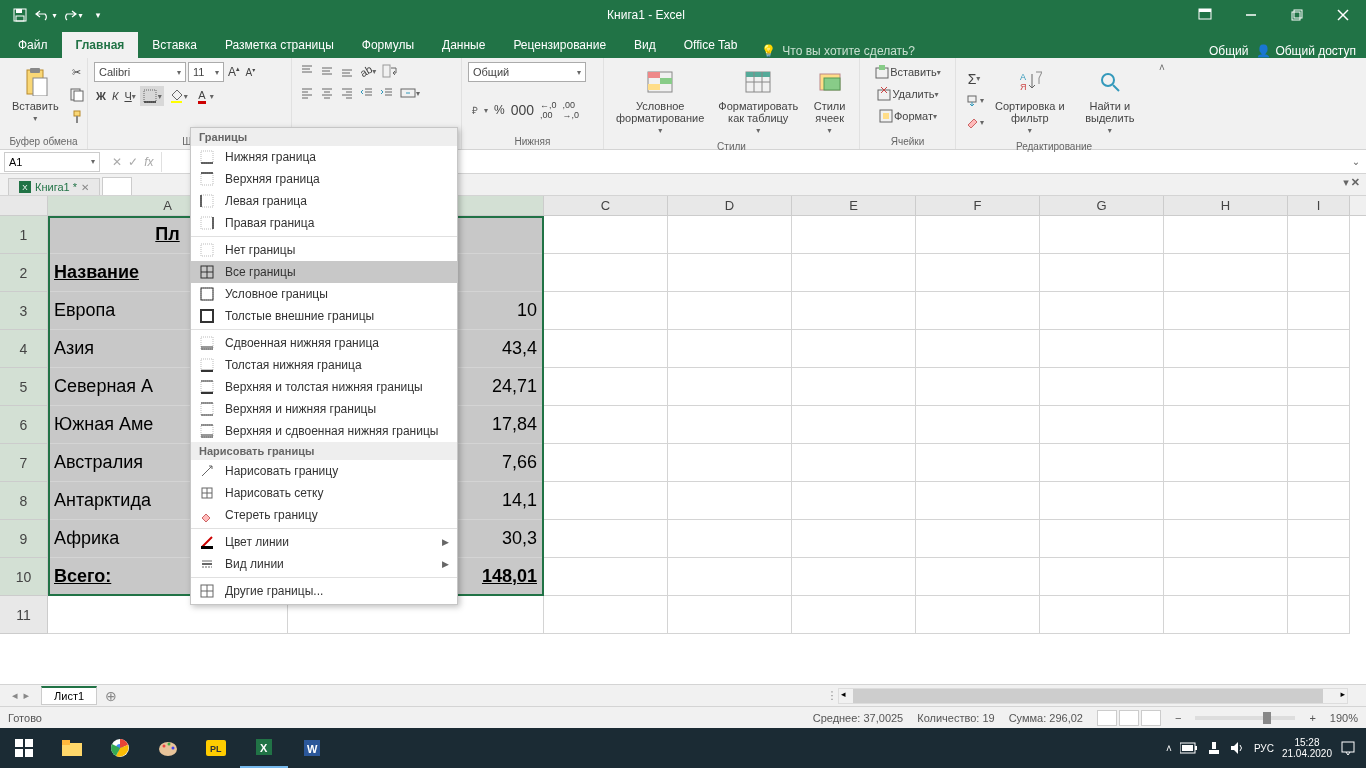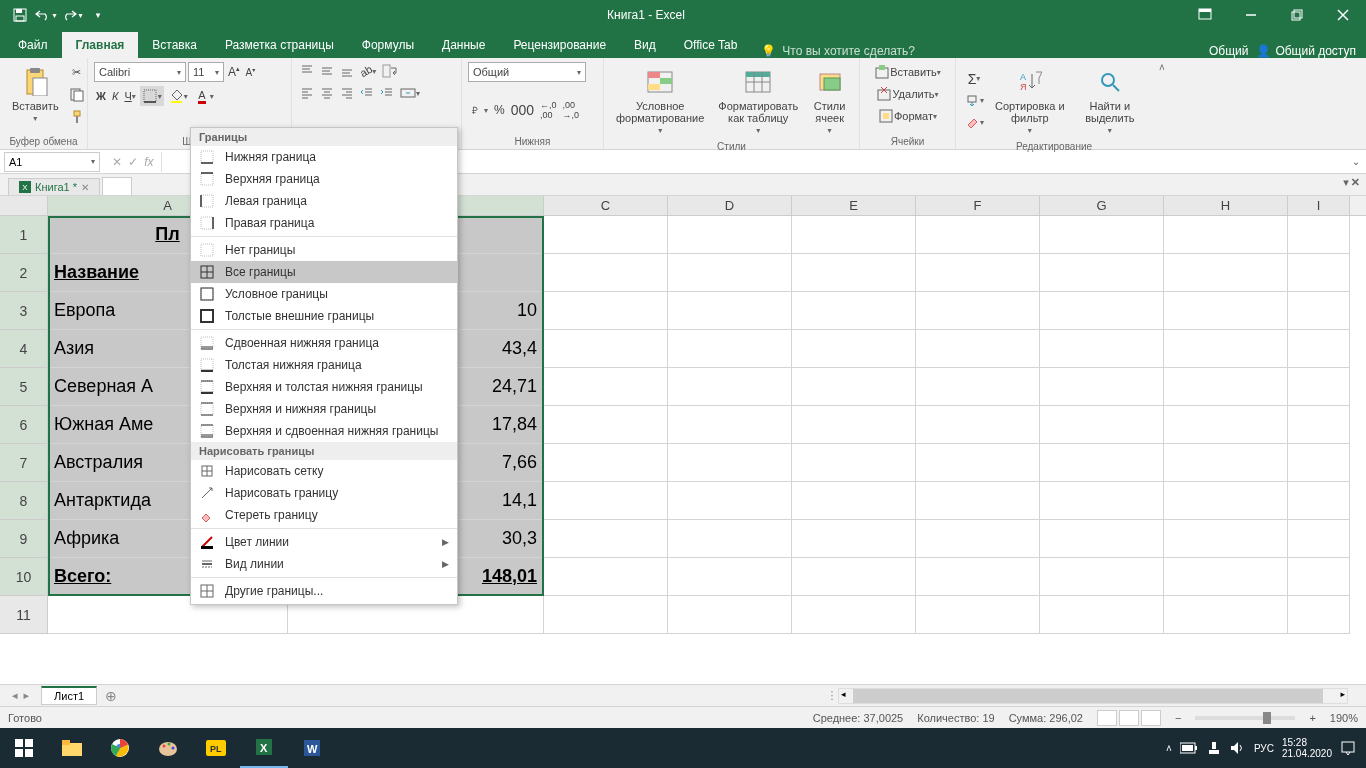--- a/index.html
+++ b/index.html
@@ -88,21 +88,21 @@
 .statusbar .right { margin-left: auto; display: flex; align-items: center; gap: 14px; }
 .view-btns { display: flex; gap: 2px; }
 .view-btn { width: 20px; height: 16px; border: 1px solid #ccc; background: #fff; }
 .zoom-slider { width: 100px; height: 4px; background: #ddd; position: relative; }
 .zoom-slider .th { position: absolute; left: 68px; top: -4px; width: 8px; height: 12px; background: #888; }
 
 
 .taskbar { position: absolute; bottom: 0; left: 0; right: 0; height: 40px; background: #1b2b34; display: flex; align-items: center; color: #fff; }
 .tb-btn { width: 48px; height: 40px; display: flex; align-items: center; justify-content: center; cursor: pointer; }
 .tb-right { margin-left: auto; display: flex; align-items: center; gap: 8px; padding-right: 10px; font-size: 10px; }
-.tb-clock { text-align: left; line-height: 1.1; }
+.tb-clock { text-align: center; line-height: 1.1; }
 
 svg { display: block; }
 u { text-decoration: underline; }
 </style>
 </head>
 <body>
 
 <div class="titlebar">
   <div class="qat">
     <div class="qat-btn">
@@ -834,34 +834,34 @@
           </svg>
         </span>
         <span>Верхняя и сдвоенная нижняя границы</span>
       </div>
     </div>
   <div class="bm-header">Нарисовать границы</div>
   <div id="bm2">
       <div class="bm-item">
         <span class="bm-icon">
           <svg width="14" height="14">
+            <path d="M2 12 L12 2 M9 2 H12 V5" fill="none" stroke="#666"></path>
+          </svg>
+        </span>
+        <span>Нарисовать границу</span>
+      </div>
+      <div class="bm-item">
+        <span class="bm-icon">
+          <svg width="14" height="14">
             <rect x="2" y="2" width="10" height="10" fill="none" stroke="#666"></rect>
             <line x1="7" y1="2" x2="7" y2="12" stroke="#666"></line>
             <line x1="2" y1="7" x2="12" y2="7" stroke="#666"></line>
           </svg>
         </span>
         <span>Нарисовать сетку</span>
-      </div>
-      <div class="bm-item">
-        <span class="bm-icon">
-          <svg width="14" height="14">
-            <path d="M2 12 L12 2 M9 2 H12 V5" fill="none" stroke="#666"></path>
-          </svg>
-        </span>
-        <span>Нарисовать границу</span>
       </div>
       <div class="bm-item">
         <span class="bm-icon">
           <svg width="14" height="14">
             <path d="M2 10 L6 6 L10 10 L6 14 Z" fill="#fbb" stroke="#c66"></path>
           </svg>
         </span>
         <span>Стереть границу</span>
       </div>
       <div class="bm-sep"></div>

